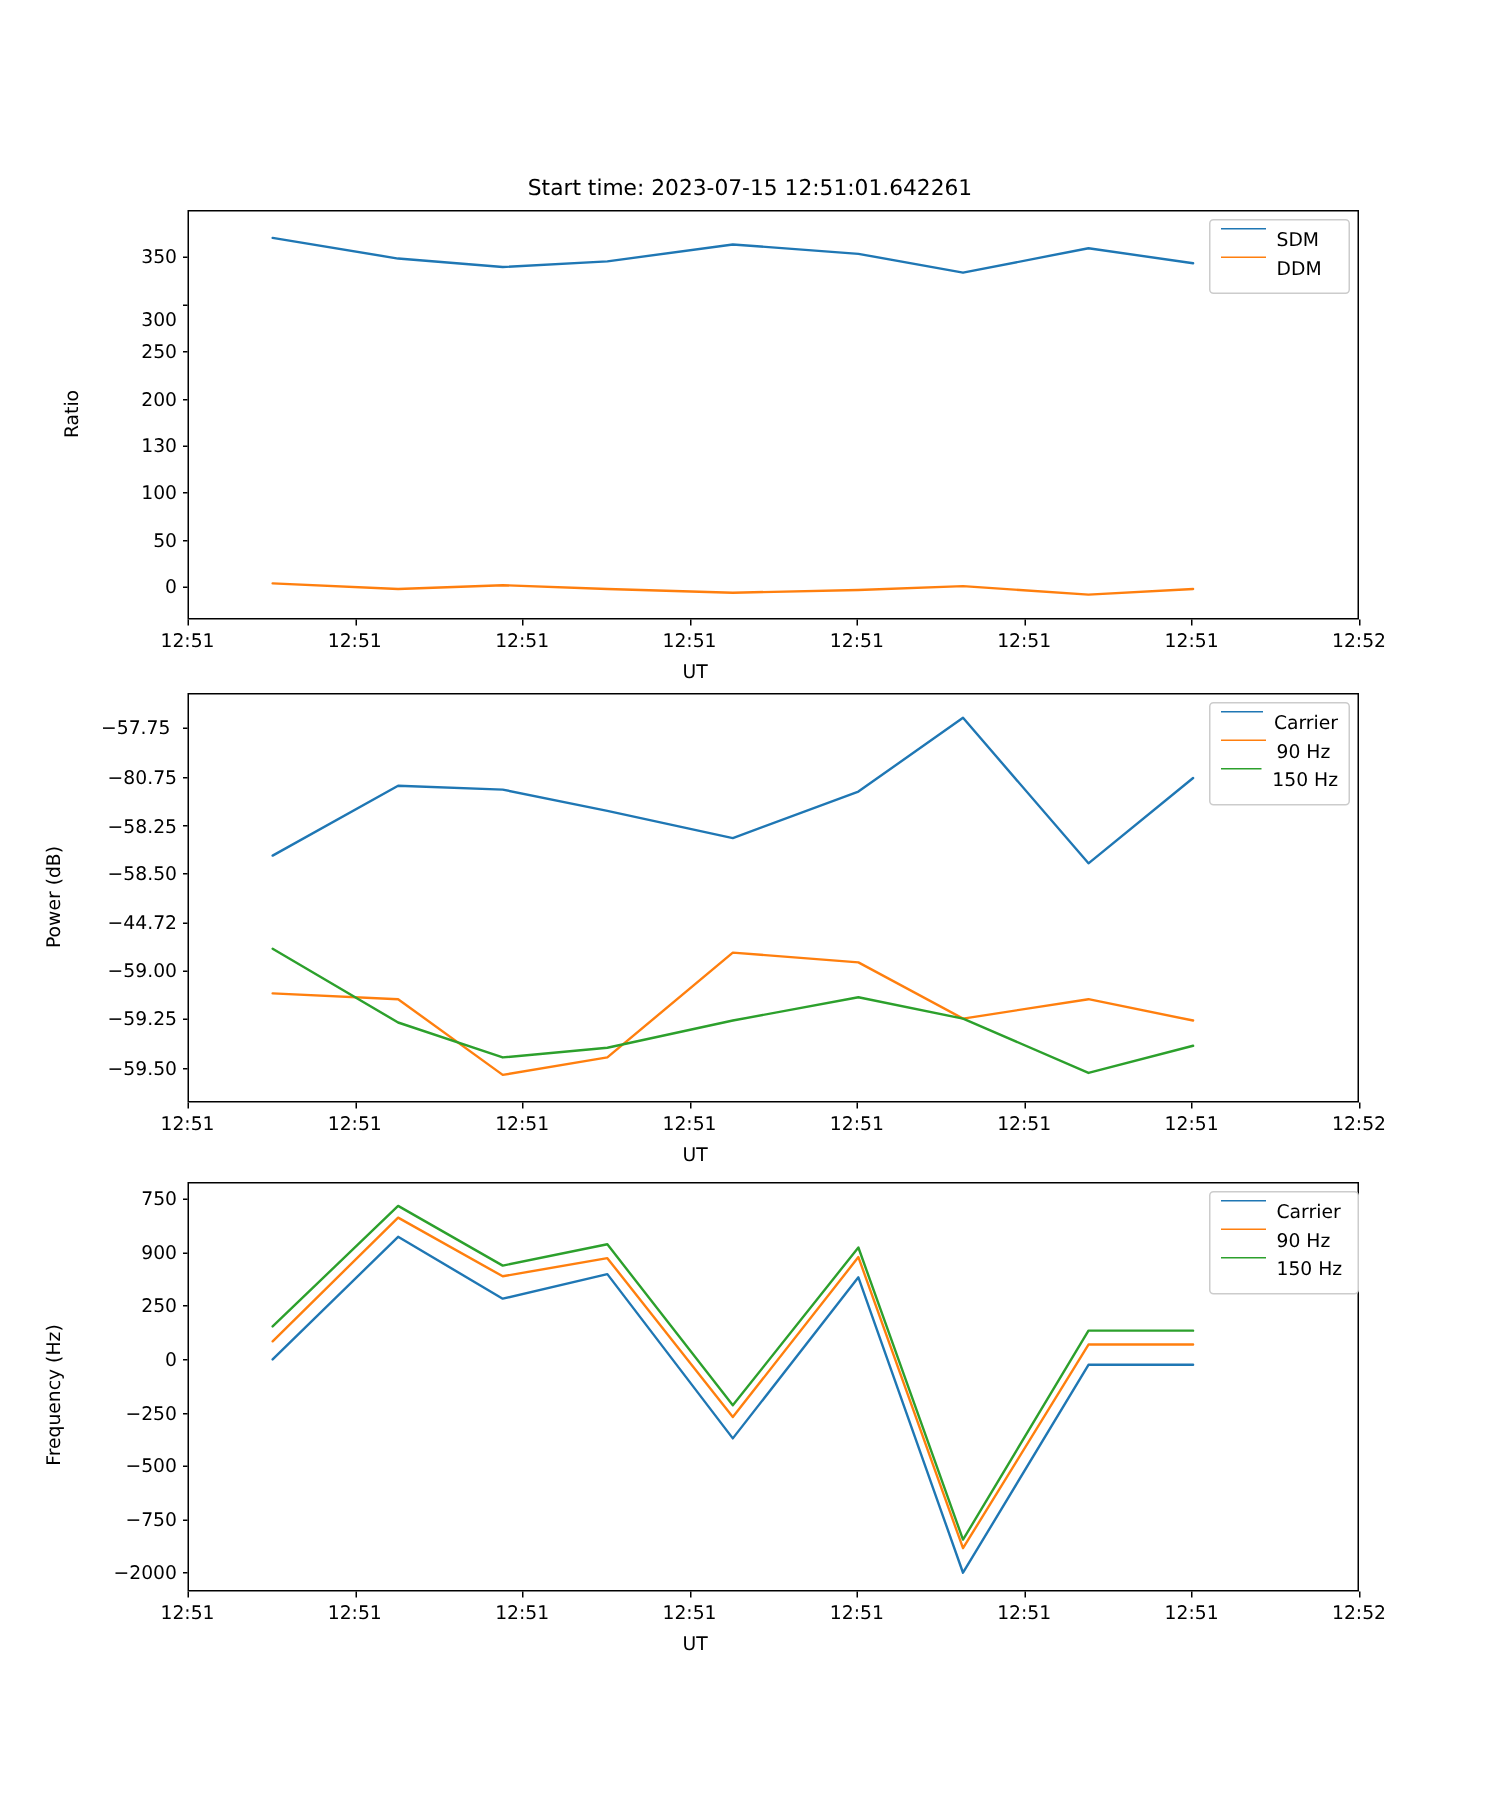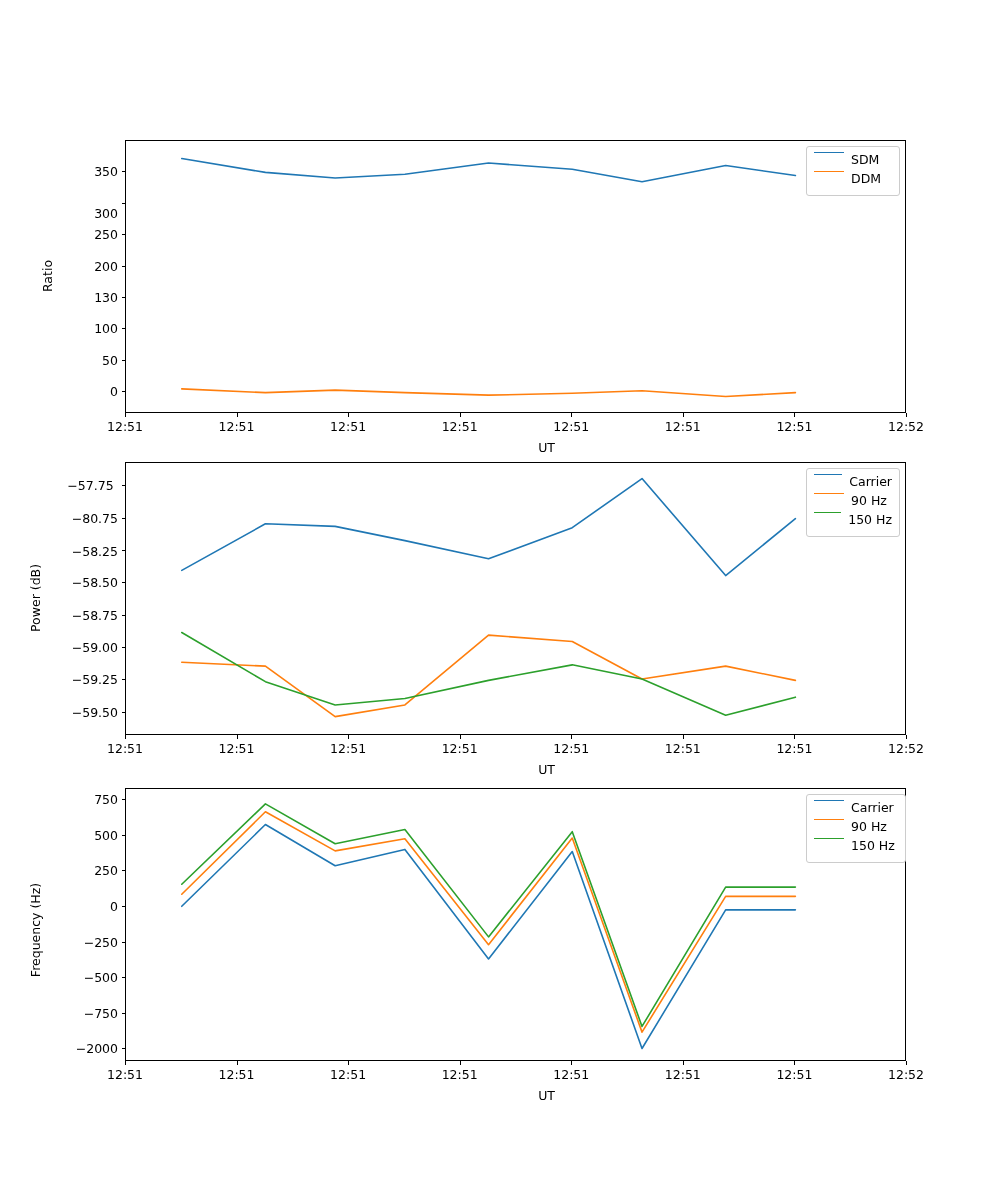--- a/index.html
+++ b/index.html
@@ -46,21 +46,21 @@
   }
   .ylabel {
     position: absolute;
     transform-origin: 0 0;
     font-size: 12.5px;
     white-space: nowrap;
   }
   .xlabel {
     position: absolute;
     font-size: 12.5px;
-    text-align: right;
+    text-align: left;
     white-space: nowrap;
   }
   .ytick {
     position: absolute;
     font-size: 12.5px;
     text-align: right;
     white-space: nowrap;
     transform: translateY(-50%);
   }
   .xtick {
@@ -97,20 +97,21 @@
     font-size: 12.5px;
     white-space: nowrap;
   }
 </style>
 </head>
 <body>
 
 <div class="figure">
 
   <div class="panel" style="left:0;top:0;width:1000px;height:420px;">
+    <div class="title" style="left:0;top:118px;">Start time: 2023-07-15 12:51:01.642261</div>
 
     <div class="axes" id="ax1" style="left:125px;top:140px;width:781px;height:273px;">
       <svg width="781" height="273" viewBox="0 0 781 273">
         <g id="ax1-lines">
             <polyline points="55.76,17.57 139.41,31.38 209.15,37.03 278.90,33.26 362.54,21.97 446.26,28.24 516.01,40.79 599.65,24.48 669.40,34.52" fill="none" stroke="#1f77b4" stroke-width="1.6" stroke-linejoin="round" stroke-linecap="round"></polyline>
             <polyline points="55.76,247.90 139.41,251.66 209.15,249.15 278.90,251.66 362.54,254.17 446.26,252.29 516.01,249.78 599.65,255.43 669.40,251.66" fill="none" stroke="#ff7f0e" stroke-width="1.6" stroke-linejoin="round" stroke-linecap="round"></polyline>
           </g>
       </svg>
     </div>
 
@@ -178,21 +179,21 @@
     <div class="ylabel" style="left:28px;top:158px;transform:rotate(-90deg) translate(-50%,0);">Power (dB)</div>
     <div class="xlabel" style="left:455px;top:322px;width:100px;">UT</div>
 
     <div id="ax2-ticks">
         <div class="ytick" style="left: 63px; top: 271.711px; width: 55px;">−59.50</div>
         <div class="tickmark" style="left: 121.5px; top: 271.711px; width: 3.5px; height: 1px;"></div>
         <div class="ytick" style="left: 63px; top: 239.365px; width: 55px;">−59.25</div>
         <div class="tickmark" style="left: 121.5px; top: 239.365px; width: 3.5px; height: 1px;"></div>
         <div class="ytick" style="left: 63px; top: 207.019px; width: 55px;">−59.00</div>
         <div class="tickmark" style="left: 121.5px; top: 207.019px; width: 3.5px; height: 1px;"></div>
-        <div class="ytick" style="left: 63px; top: 174.673px; width: 55px;">−58.75</div>
+        <div class="ytick" style="left: 63px; top: 174.673px; width: 55px;">−44.72</div>
         <div class="tickmark" style="left: 121.5px; top: 174.673px; width: 3.5px; height: 1px;"></div>
         <div class="ytick" style="left: 63px; top: 142.327px; width: 55px;">−58.50</div>
         <div class="tickmark" style="left: 121.5px; top: 142.327px; width: 3.5px; height: 1px;"></div>
         <div class="ytick" style="left: 63px; top: 111px; width: 55px;">−58.25</div>
         <div class="tickmark" style="left: 121.5px; top: 109.981px; width: 3.5px; height: 1px;"></div>
         <div class="ytick" style="left: 63px; top: 77.6351px; width: 55px;">−80.75</div>
         <div class="tickmark" style="left: 121.5px; top: 77.6351px; width: 3.5px; height: 1px;"></div>
         <div class="ytick" style="left: 63px; top: 45.2891px; width: 55px; text-align: center;">−57.75</div>
         <div class="tickmark" style="left: 121.5px; top: 45.2891px; width: 3.5px; height: 1px;"></div>
         <div class="xtick" style="left: 125px; top: 301px;">12:51</div>
@@ -249,21 +250,21 @@
         <div class="ytick" style="left: 63px; top: 242.656px; width: 55px;">−750</div>
         <div class="tickmark" style="left: 121.5px; top: 242.656px; width: 3.5px; height: 1px;"></div>
         <div class="ytick" style="left: 63px; top: 207.109px; width: 55px;">−500</div>
         <div class="tickmark" style="left: 121.5px; top: 207.109px; width: 3.5px; height: 1px;"></div>
         <div class="ytick" style="left: 63px; top: 171.562px; width: 55px;">−250</div>
         <div class="tickmark" style="left: 121.5px; top: 171.562px; width: 3.5px; height: 1px;"></div>
         <div class="ytick" style="left: 63px; top: 136.016px; width: 55px;">0</div>
         <div class="tickmark" style="left: 121.5px; top: 136.016px; width: 3.5px; height: 1px;"></div>
         <div class="ytick" style="left: 63px; top: 100.469px; width: 55px;">250</div>
         <div class="tickmark" style="left: 121.5px; top: 100.469px; width: 3.5px; height: 1px;"></div>
-        <div class="ytick" style="left: 63px; top: 64.9219px; width: 55px;">500</div>
+        <div class="ytick" style="left: 63px; top: 64.9219px; width: 55px;">900</div>
         <div class="tickmark" style="left: 121.5px; top: 64.9219px; width: 3.5px; height: 1px;"></div>
         <div class="ytick" style="left: 63px; top: 29.375px; width: 55px;">750</div>
         <div class="tickmark" style="left: 121.5px; top: 29.375px; width: 3.5px; height: 1px;"></div>
         <div class="xtick" style="left: 125px; top: 297px;">12:51</div>
         <div class="tickmark" style="left: 125px; top: 291px; width: 1px; height: 3.5px;"></div>
         <div class="xtick" style="left: 236.527px; top: 297px;">12:51</div>
         <div class="tickmark" style="left: 236.527px; top: 291px; width: 1px; height: 3.5px;"></div>
         <div class="xtick" style="left: 348.132px; top: 297px;">12:51</div>
         <div class="tickmark" style="left: 348.132px; top: 291px; width: 1px; height: 3.5px;"></div>
         <div class="xtick" style="left: 459.659px; top: 297px;">12:51</div>

